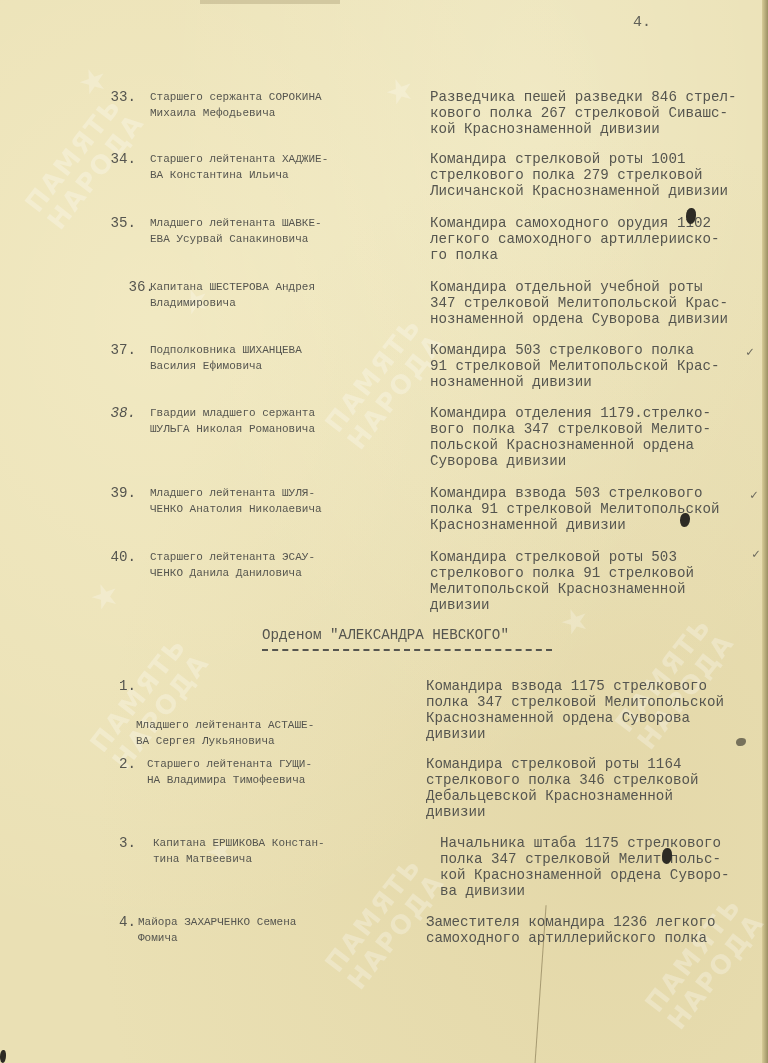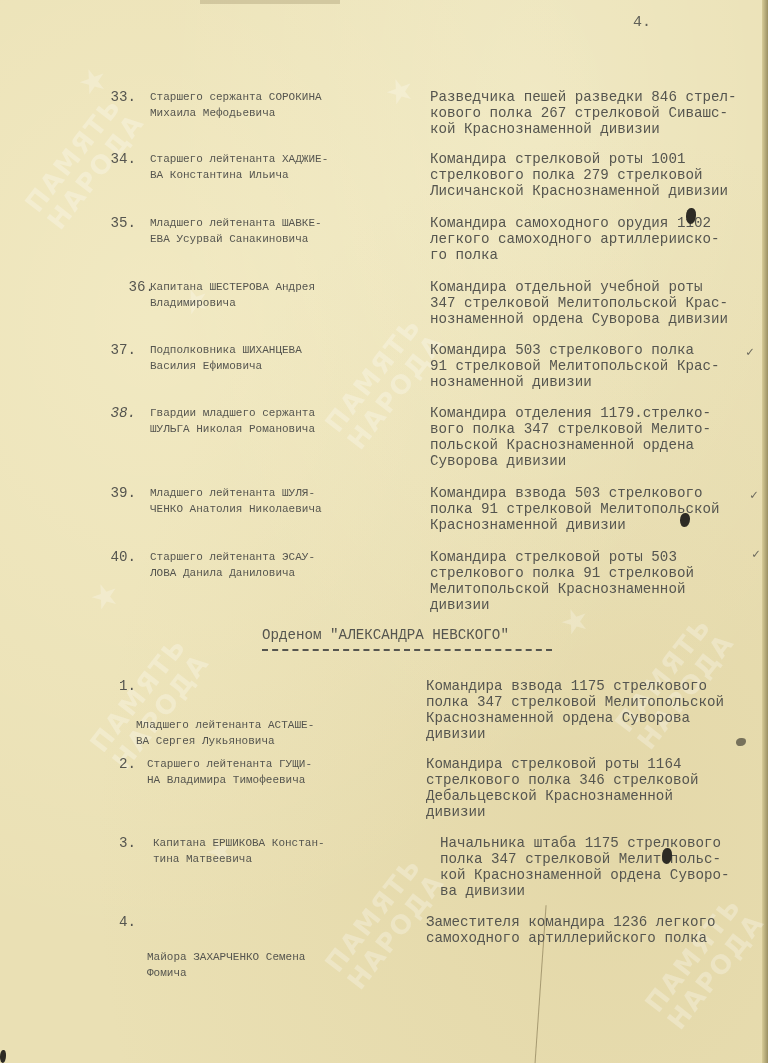--- a/index.html
+++ b/index.html
@@ -220,21 +220,21 @@
 ЧЕНКО Анатолия Николаевича</div>
   <div class="desc">Командира взвода 503 стрелкового
 полка 91 стрелковой Мелитопольской
 Краснознаменной дивизии</div>
 </div>
 <div class="check" style="left:750px; top:487px;">✓</div>
 
 <div class="entry" style="top:549px;">
   <div class="num" style="left:100px;">40.</div>
   <div class="name">Старшего лейтенанта ЭСАУ-
-ЛОВА Данила Даниловича</div>
+ЧЕНКО Данила Даниловича</div>
   <div class="desc">Командира стрелковой роты 503
 стрелкового полка 91 стрелковой
 Мелитопольской Краснознаменной
 дивизии</div>
 </div>
 <div class="check" style="left:752px; top:546px;">✓</div>
 
 <div class="section-heading">Орденом "АЛЕКСАНДРА НЕВСКОГО"</div>
 <div class="section-underline"></div>
 
@@ -263,21 +263,21 @@
   <div class="name" style="left:153px;">Капитана ЕРШИКОВА Констан-
 тина Матвеевича</div>
   <div class="desc" style="left:440px;">Начальника штаба 1175 стрелкового
 полка 347 стрелковой Мелитопольс-
 кой Краснознаменной ордена Суворо-
 ва дивизии</div>
 </div>
 
 <div class="entry" style="top:914px;">
   <div class="num" style="left:100px;">4.</div>
-  <div class="name" style="left:147px;margin-top:35px;">Майора ЗАХАРЧЕНКО Семена
+  <div class="name" style="left:138px;">Майора ЗАХАРЧЕНКО Семена
 Фомича</div>
   <div class="desc" style="left:426px;">Заместителя командира 1236 легкого
 самоходного артиллерийского полка</div>
 </div>
 
 <div class="blot" style="left:686px; top:208px; width:10px; height:16px;"></div>
 <div class="blot" style="left:680px; top:513px; width:10px; height:14px;"></div>
 <div class="blot" style="left:736px; top:738px; width:10px; height:8px; opacity:0.6;"></div>
 <div class="blot" style="left:662px; top:848px; width:10px; height:16px;"></div>
 <div class="blot" style="left:0px; top:1050px; width:6px; height:13px;"></div>

